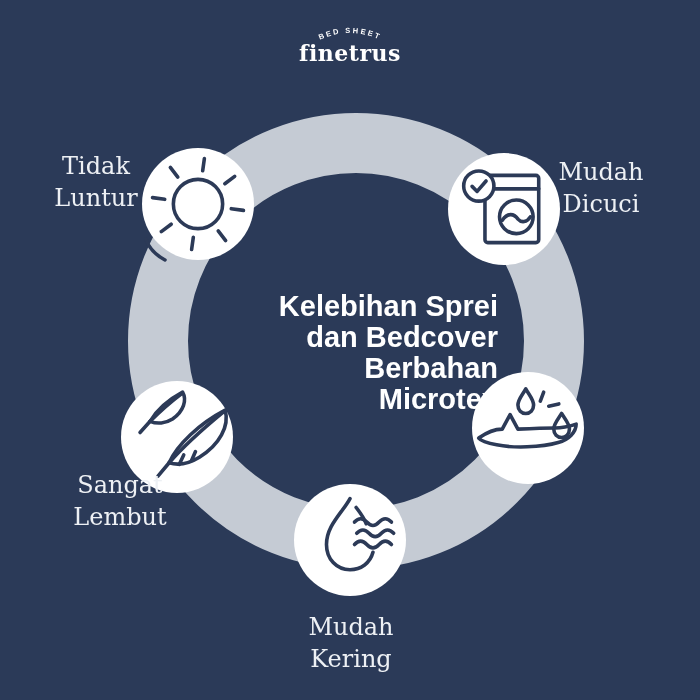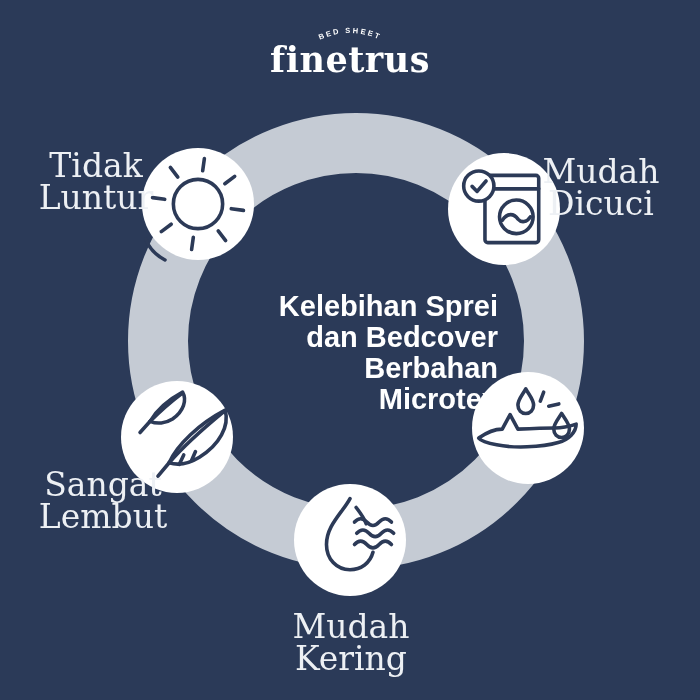--- a/index.html
+++ b/index.html
@@ -5,21 +5,21 @@
   html,body{margin:0;padding:0;background:#2b3a58;}
   .canvas{position:relative;width:700px;height:700px;background:#2b3a58;overflow:hidden;
           font-family:"DejaVu Serif",serif;}
 
   
   .logo{position:absolute;top:18px;left:0;right:0;display:flex;flex-direction:column;align-items:center;}
   .logo-arc{width:170px;height:26px;display:block;}
   .logo-arc text{fill:#ffffff;font-family:"Liberation Sans",sans-serif;font-weight:700;
                  font-size:7.5px;letter-spacing:2.2px;}
   .brand-name{color:#ffffff;font-family:"DejaVu Serif",serif;font-weight:700;
-              font-size:35px;letter-spacing:0.5px;margin-top:-2px;line-height:1;}
+              font-size:22px;letter-spacing:0.5px;margin-top:-2px;line-height:1;}
 
   
   .ring-svg{position:absolute;left:0;top:0;width:700px;height:700px;}
 
   
   .title{position:absolute;left:206px;top:291px;width:292px;text-align:right;
          font-family:"Liberation Sans",sans-serif;font-weight:700;font-size:29px;
          line-height:31px;color:#ffffff;white-space:pre-line;}
 
   
@@ -27,25 +27,25 @@
   .node svg{width:112px;height:112px;display:block;}
   .node svg *{fill:none;stroke:#2c3a57;stroke-width:3.2;stroke-linecap:round;stroke-linejoin:round;}
   .node svg .filled{fill:#ffffff;}
   .node-sun{left:142px;top:148px;}
   .node-wash{left:448px;top:153px;}
   .node-feather{left:121px;top:381px;}
   .node-absorb{left:472px;top:372px;}
   .node-drop{left:294px;top:484px;}
 
   
-  .label{position:absolute;font-family:"DejaVu Serif",serif;font-size:33px;line-height:32px;
+  .label{position:absolute;font-family:"DejaVu Serif",serif;font-size:24px;line-height:32px;
          color:#edf0f4;text-align:center;white-space:pre-line;}
   .label-tidak{left:16px;top:150px;width:160px;}
   .label-dicuci{left:521px;top:156px;width:160px;}
-  .label-sangat{left:23px;top:469px;width:160px;}
+  .label-sangat{left:40px;top:469px;width:160px;}
   .label-menyerap{left:506px;top:483px;width:190px;}
   .label-kering{left:271px;top:611px;width:160px;}
 </style>
 </head>
 <body>
 
 <div class="canvas">
 
   <div class="logo">
     <svg class="logo-arc" viewBox="0 0 170 26">

